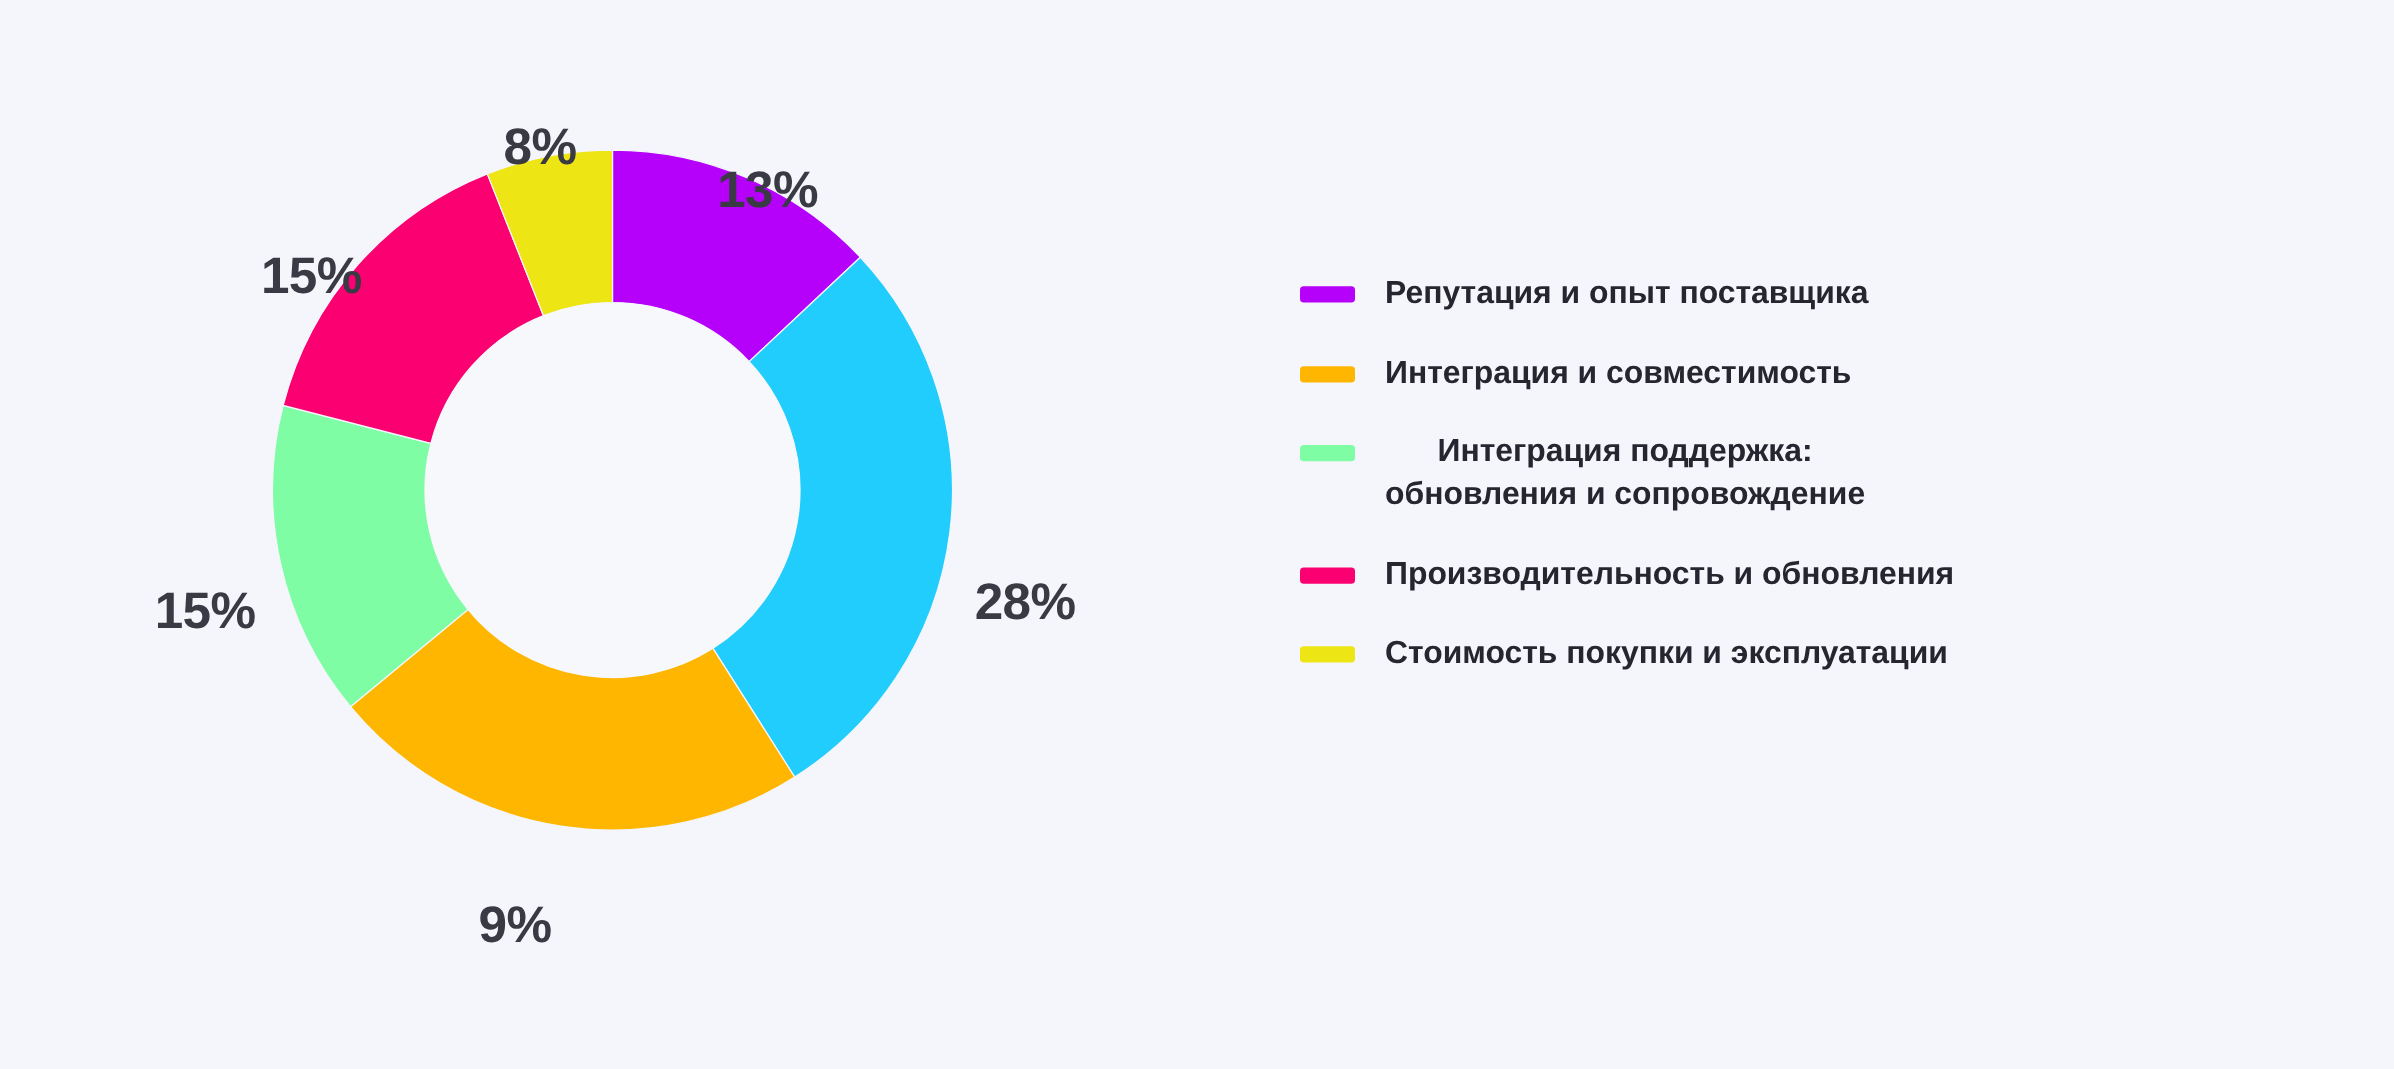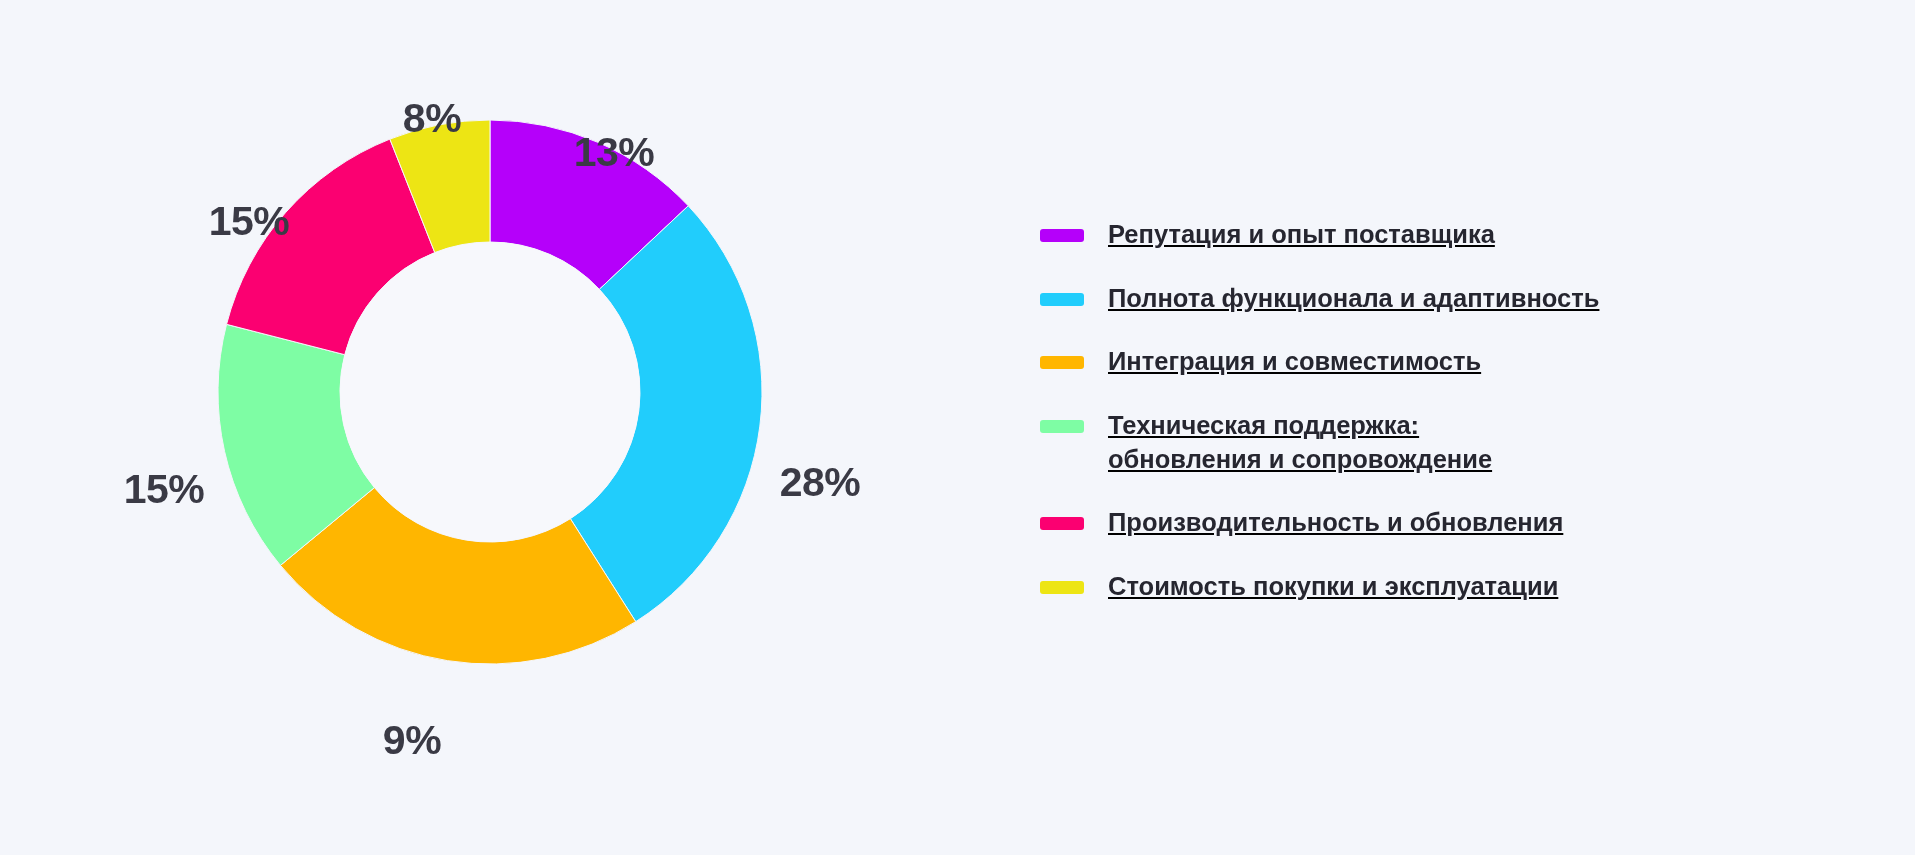--- a/index.html
+++ b/index.html
@@ -13,20 +13,21 @@
     background: #F4F6FB;
     font-family: "Liberation Sans", sans-serif;
     overflow: hidden;
   }
 
   #chart-page {
     position: relative;
     width: 1915px;
     height: 855px;
     background: #F4F6FB;
+    text-align: center;
   }
 
   
   #donut-area {
     position: absolute;
     left: 0;
     top: 0;
     width: 1000px;
     height: 855px;
   }
@@ -53,21 +54,20 @@
   #legend {
     position: absolute;
     left: 1040px;
     top: 218px;
     width: 720px;
   }
   .legend-item {
     display: flex;
     align-items: flex-start;
     margin-bottom: 30px;
-    text-decoration: underline;
   }
   .legend-item:last-child { margin-bottom: 4px; }
 
   .legend-swatch {
     flex: 0 0 auto;
     width: 44px;
     height: 13px;
     border-radius: 3px;
     margin-right: 24px;
     margin-top: 11px;
@@ -105,30 +105,26 @@
         <div class="pct-label anchor-center" style="left: 432px; top: 118px;">8%</div>
       </div>
   </div>
 
   <div id="legend">
       <div class="legend-item">
         <span class="legend-swatch" style="background: rgb(181, 0, 250);"></span>
         <span class="legend-label">Репутация и опыт поставщика</span>
       </div>
       <div class="legend-item">
-        <span class="legend-swatch" style="background: rgb(33, 205, 252);"></span>
-        <span class="legend-label">Полнота функционала и адаптивность</span>
-      </div>
-      <div class="legend-item">
         <span class="legend-swatch" style="background: rgb(255, 182, 0);"></span>
         <span class="legend-label">Интеграция и совместимость</span>
       </div>
       <div class="legend-item">
         <span class="legend-swatch" style="background: rgb(126, 253, 164);"></span>
-        <span class="legend-label">Техническая поддержка:
+        <span class="legend-label">Интеграция поддержка:
 обновления и сопровождение</span>
       </div>
       <div class="legend-item">
         <span class="legend-swatch" style="background: rgb(251, 0, 113);"></span>
         <span class="legend-label">Производительность и обновления</span>
       </div>
       <div class="legend-item">
         <span class="legend-swatch" style="background: rgb(237, 229, 20);"></span>
         <span class="legend-label">Стоимость покупки и эксплуатации</span>
       </div>

